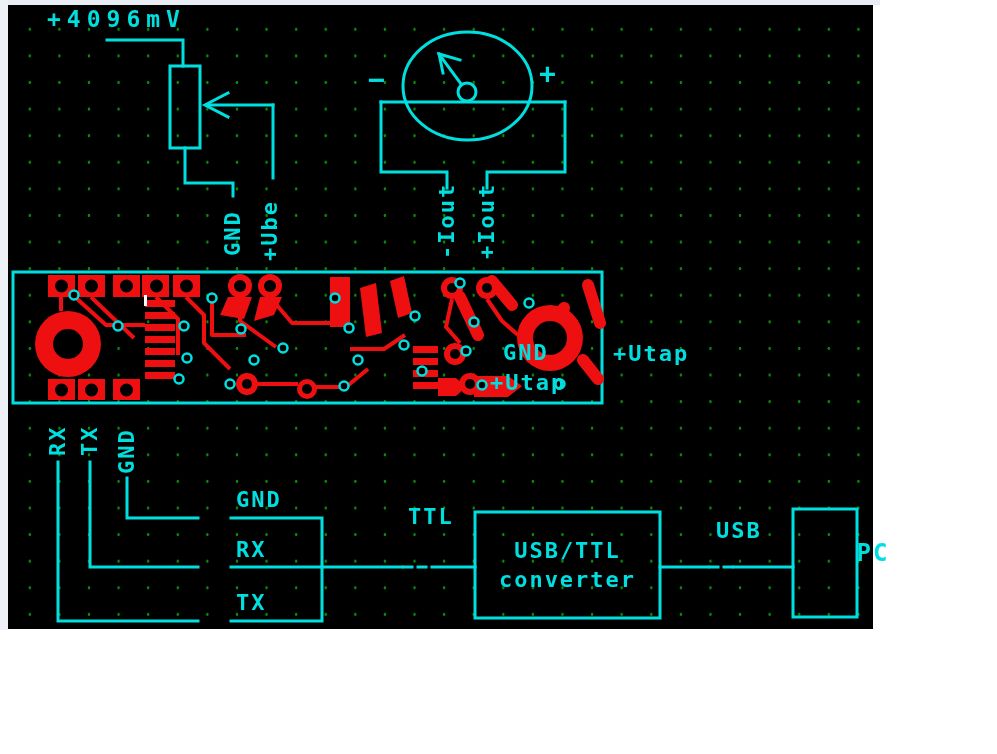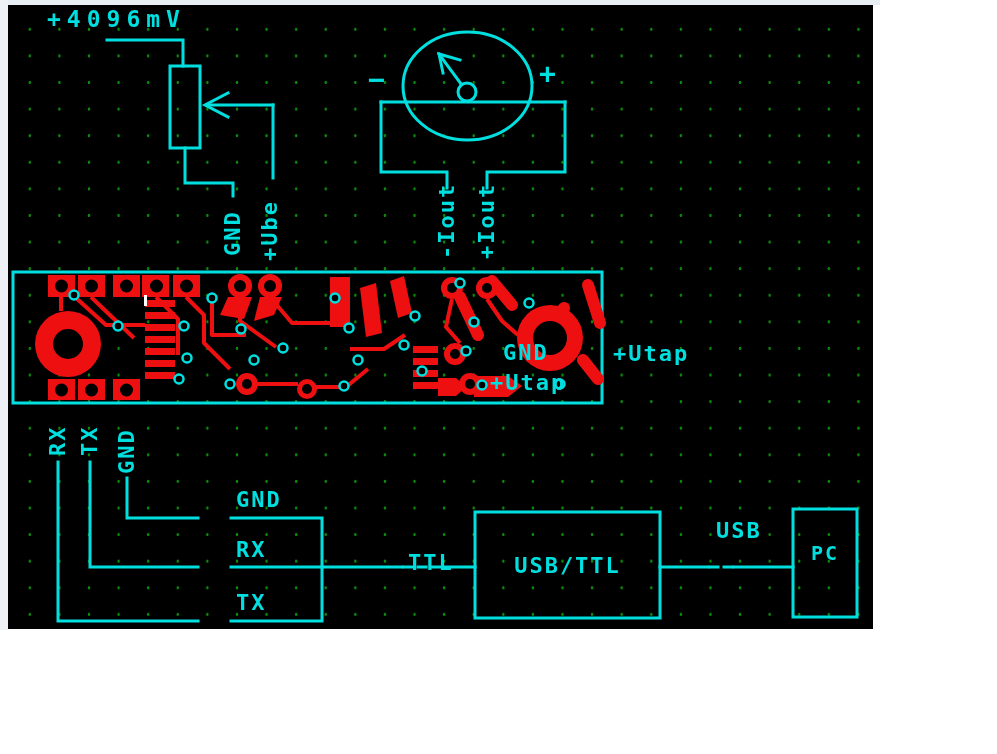--- a/index.html
+++ b/index.html
@@ -187,32 +187,33 @@
 
     <div class="lbl supply" style="left:39px;top:2px;">+4096mV</div>
     <div class="lbl sign" style="left:360px;top:61px;">−</div>
     <div class="lbl sign" style="left:531px;top:55px;">+</div>
     <div class="lbl" style="left:495px;top:336px;">GND</div>
     <div class="lbl" style="left:482px;top:366px;">+Utap</div>
     <div class="lbl" style="left:605px;top:337px;">+Utap</div>
     <div class="lbl" style="left:228px;top:483px;">GND</div>
     <div class="lbl" style="left:228px;top:533px;">RX</div>
     <div class="lbl" style="left:228px;top:586px;">TX</div>
-    <div class="lbl" style="left:400px;top:546px;">TTL</div>
+    <div class="lbl" style="left:400px;top:500px;">TTL</div>
     <div class="lbl" style="left:708px;top:514px;">USB</div>
 
     <div class="lbl vlbl" style="left:213px;top:251px;">GND</div>
     <div class="lbl vlbl" style="left:250px;top:256px;">+Ube</div>
     <div class="lbl vlbl" style="left:427px;top:254px;">-Iout</div>
     <div class="lbl vlbl" style="left:467px;top:254px;">+Iout</div>
     <div class="lbl vlbl" style="left:38px;top:451px;">RX</div>
     <div class="lbl vlbl" style="left:70px;top:451px;">TX</div>
     <div class="lbl vlbl" style="left:107px;top:469px;">GND</div>
 
     <div class="boxtext" style="left:467px;top:507px;width:185px;height:106px;">
       <span>USB/TTL</span>
+      <span>converter</span>
     </div>
-    <div class="boxtext" style="left:785px;top:504px;width:64px;height:88px;font-size:20px;">
+    <div class="boxtext" style="left:785px;top:504px;width:64px;height:88px;font-size:24px;padding-left:48px;">
       <span>PC</span>
     </div>
 
   </div>
 </div>
 
 </body></html>

